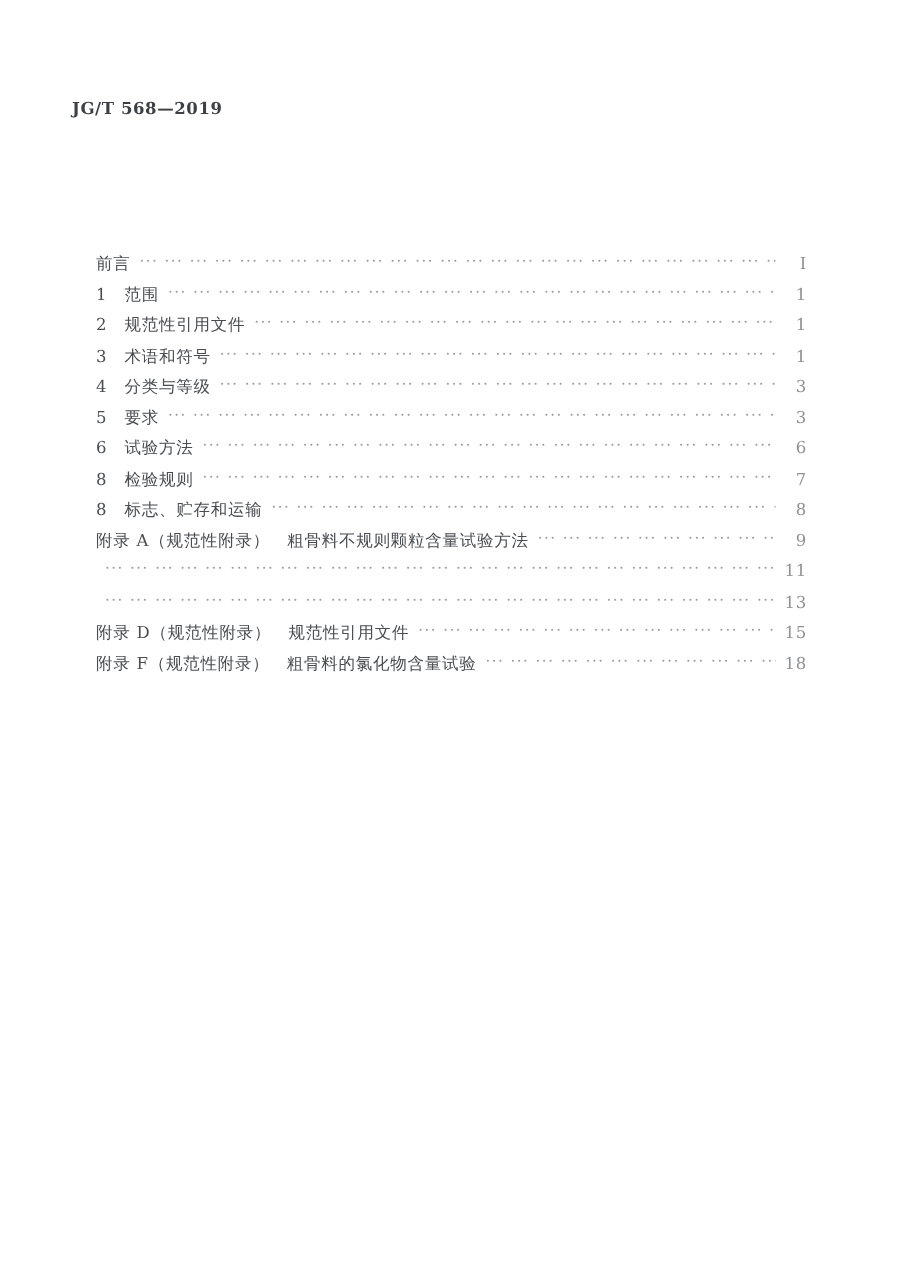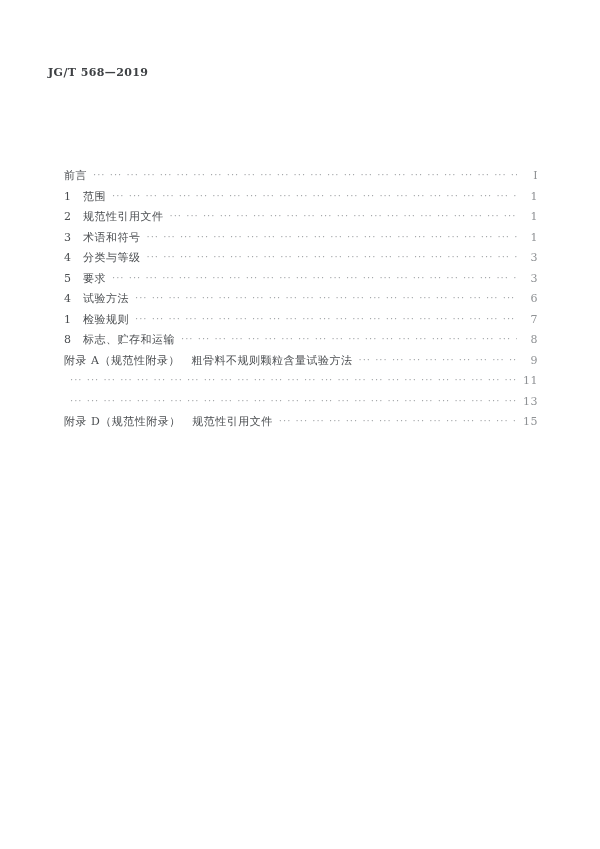--- a/index.html
+++ b/index.html
@@ -121,27 +121,27 @@
       <span class="toc-page">3</span>
     </div>
 
     <div class="toc-row">
       <span class="toc-label">5　要求</span>
       <span class="leader"></span>
       <span class="toc-page">3</span>
     </div>
 
     <div class="toc-row">
-      <span class="toc-label">4　试验方法</span>
+      <span class="toc-label">6　试验方法</span>
       <span class="leader"></span>
       <span class="toc-page">6</span>
     </div>
 
     <div class="toc-row">
-      <span class="toc-label">1　检验规则</span>
+      <span class="toc-label">8　检验规则</span>
       <span class="leader"></span>
       <span class="toc-page">7</span>
     </div>
 
     <div class="toc-row">
       <span class="toc-label">8　标志、贮存和运输</span>
       <span class="leader"></span>
       <span class="toc-page">8</span>
     </div>
 
@@ -161,15 +161,20 @@
       <span class="toc-page">13</span>
     </div>
 
     <div class="toc-row">
       <span class="toc-label">附录 D（规范性附录）　规范性引用文件</span>
       <span class="leader"></span>
       <span class="toc-page">15</span>
     </div>
 
 
+    <div class="toc-row">
+      <span class="toc-label">附录 F（规范性附录）　粗骨料的氯化物含量试验</span>
+      <span class="leader"></span>
+      <span class="toc-page">18</span>
+    </div>
 
   </div>
 </div>
 
 </body></html>

